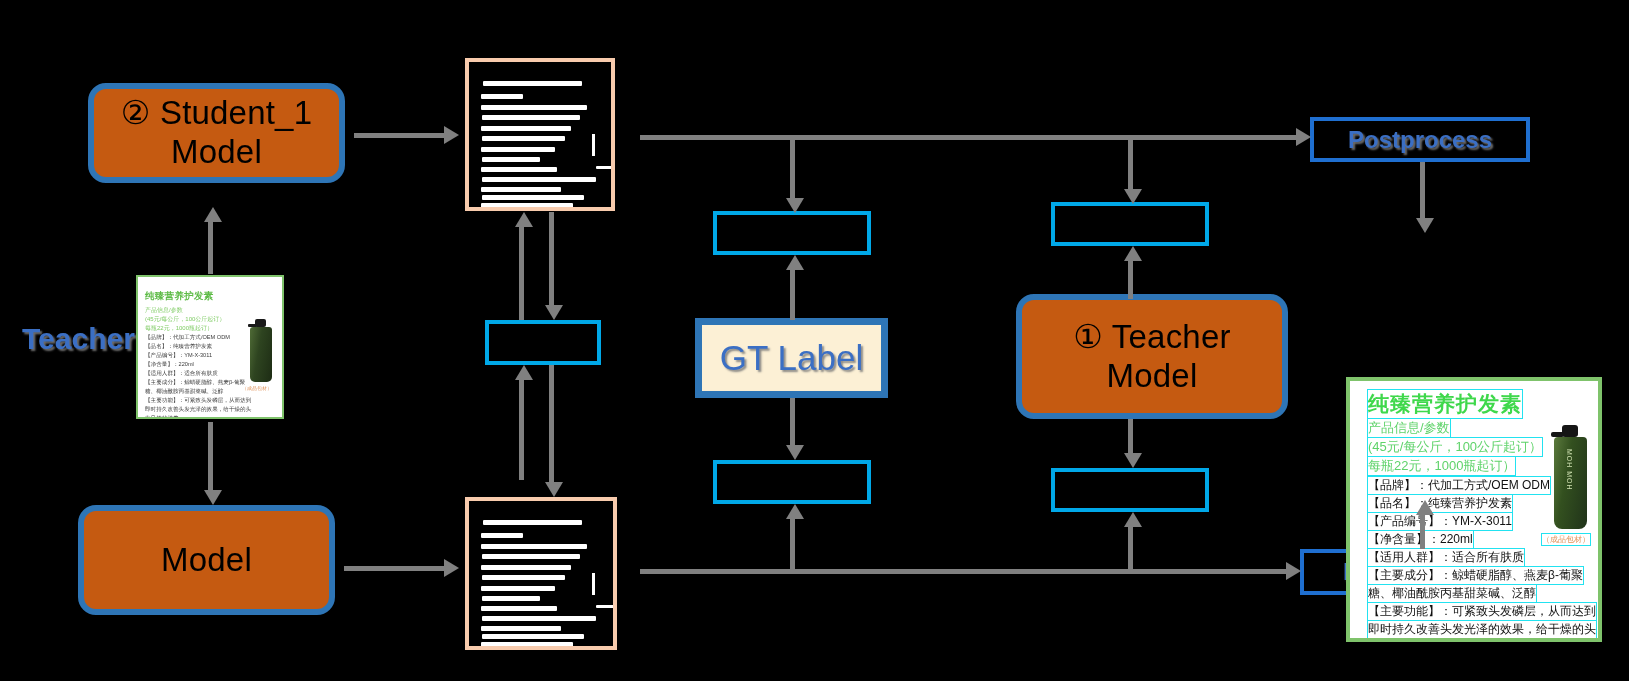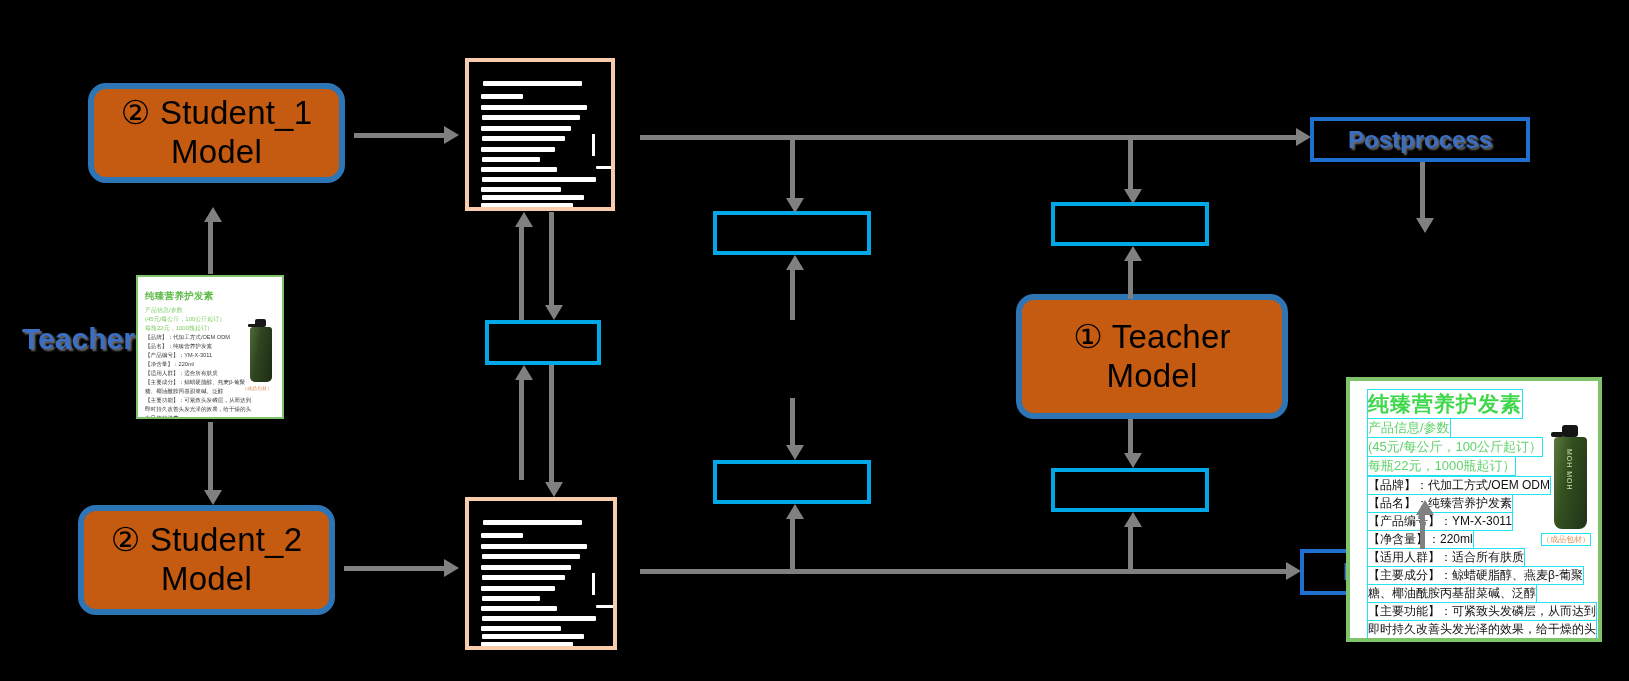--- a/index.html
+++ b/index.html
@@ -115,32 +115,34 @@
 
   <div class="abs modelbox" style="left:88px;top:83px;width:257px;height:100px;">
     <div>
       <div>② Student_1</div>
       <div>Model</div>
     </div>
   </div>
 
   <div class="abs modelbox" style="left:78px;top:505px;width:257px;height:110px;">
     <div>
-      <div>② Student_2</div>
       <div>Model</div>
     </div>
   </div>
 
   <div class="abs modelbox" style="left:1016px;top:294px;width:272px;height:125px;text-align:center;">
     <div>
       <div>① Teacher</div>
       <div>Model</div>
     </div>
   </div>
 
+  <div class="abs gtbox" style="left:695px;top:318px;width:193px;height:80px;">
+    <span>GT Label</span>
+  </div>
 
   <div class="abs lossbox" style="left:485px;top:320px;width:116px;height:45px;"></div>
 
   <div class="abs lossbox" style="left:713px;top:211px;width:158px;height:44px;"></div>
   <div class="abs lossbox" style="left:713px;top:460px;width:158px;height:44px;"></div>
 
   <div class="abs lossbox" style="left:1051px;top:202px;width:158px;height:44px;"></div>
   <div class="abs lossbox" style="left:1051px;top:468px;width:158px;height:44px;"></div>
 
   <div class="abs postbox" style="left:1310px;top:117px;width:220px;height:45px;">

